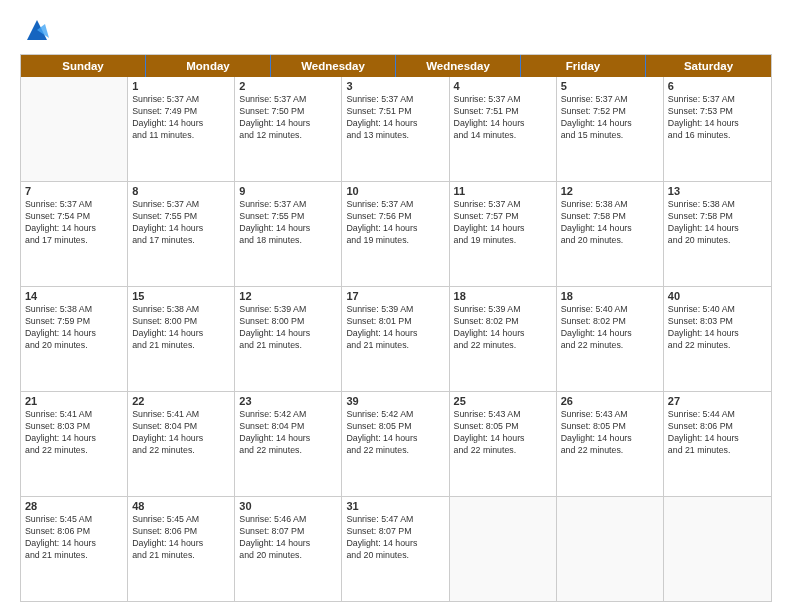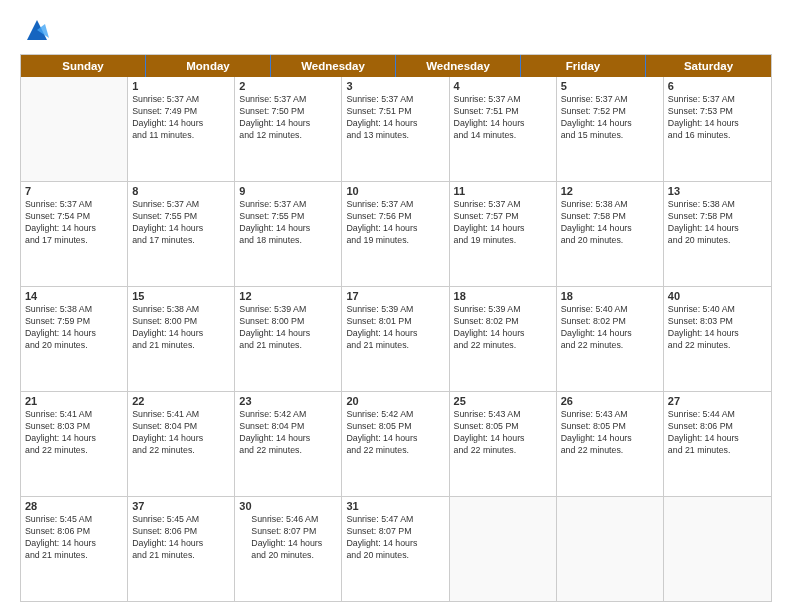--- a/index.html
+++ b/index.html
@@ -305,21 +305,21 @@
 and 22 minutes.</div>
           </div>
           <div class="cal-cell">
             <span class="day-num">23</span>
             <div class="cell-info" style="white-space: pre-line;">Sunrise: 5:42 AM
 Sunset: 8:04 PM
 Daylight: 14 hours
 and 22 minutes.</div>
           </div>
           <div class="cal-cell">
-            <span class="day-num">20</span>
+            <span class="day-num">39</span>
             <div class="cell-info" style="white-space: pre-line;">Sunrise: 5:42 AM
 Sunset: 8:05 PM
 Daylight: 14 hours
 and 22 minutes.</div>
           </div>
           <div class="cal-cell">
             <span class="day-num">25</span>
             <div class="cell-info" style="white-space: pre-line;">Sunrise: 5:43 AM
 Sunset: 8:05 PM
 Daylight: 14 hours
@@ -342,29 +342,29 @@
         </div>
         <div class="cal-row">
           <div class="cal-cell">
             <span class="day-num">28</span>
             <div class="cell-info" style="white-space: pre-line;">Sunrise: 5:45 AM
 Sunset: 8:06 PM
 Daylight: 14 hours
 and 21 minutes.</div>
           </div>
           <div class="cal-cell">
-            <span class="day-num">37</span>
+            <span class="day-num">48</span>
             <div class="cell-info" style="white-space: pre-line;">Sunrise: 5:45 AM
 Sunset: 8:06 PM
 Daylight: 14 hours
 and 21 minutes.</div>
           </div>
           <div class="cal-cell">
             <span class="day-num">30</span>
-            <div class="cell-info" style="white-space: pre-line; margin-left: 12px;">Sunrise: 5:46 AM
+            <div class="cell-info" style="white-space: pre-line;">Sunrise: 5:46 AM
 Sunset: 8:07 PM
 Daylight: 14 hours
 and 20 minutes.</div>
           </div>
           <div class="cal-cell">
             <span class="day-num">31</span>
             <div class="cell-info" style="white-space: pre-line;">Sunrise: 5:47 AM
 Sunset: 8:07 PM
 Daylight: 14 hours
 and 20 minutes.</div>

